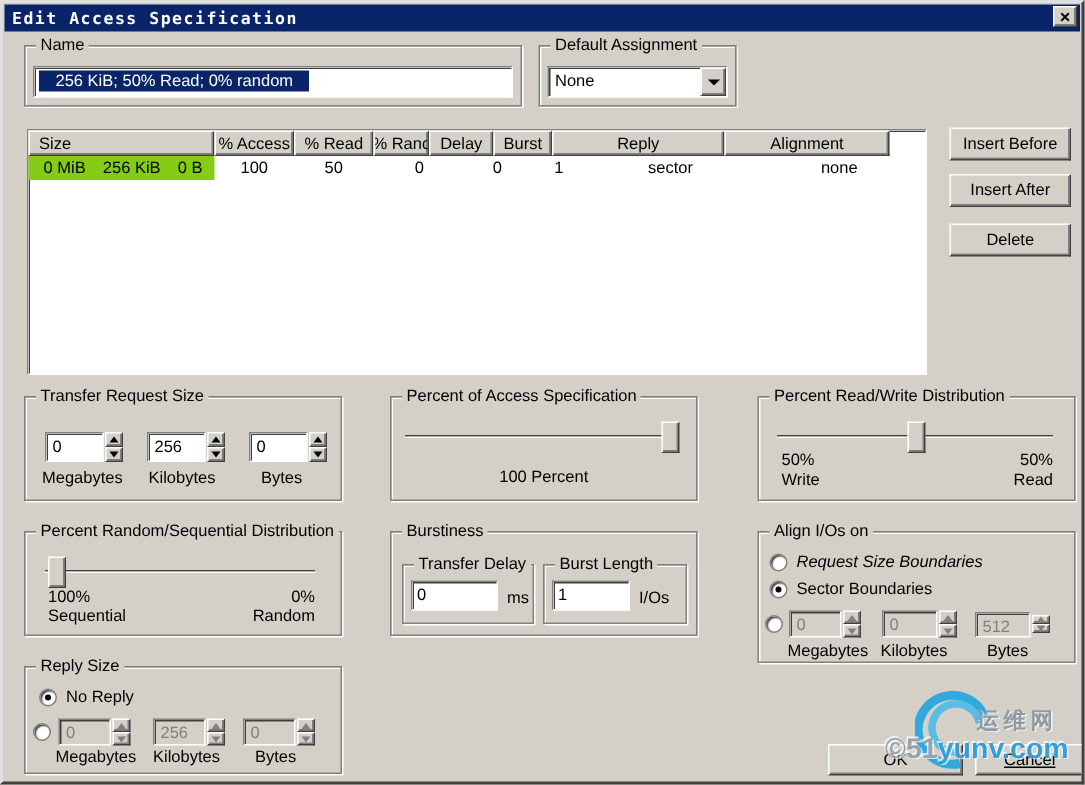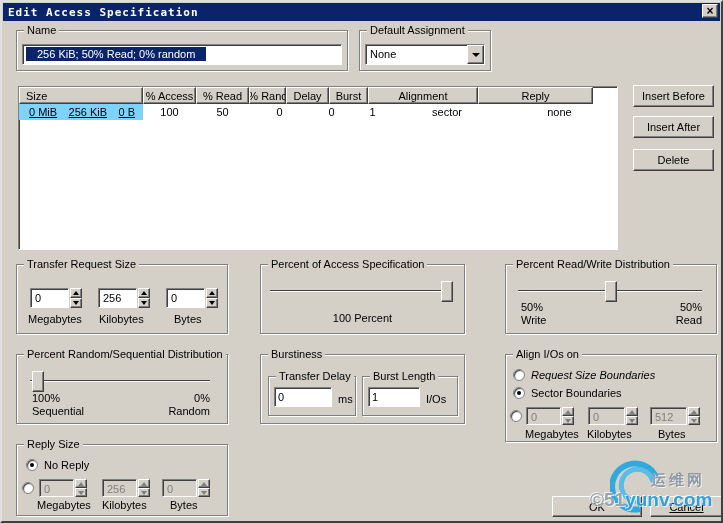--- a/index.html
+++ b/index.html
@@ -33,21 +33,21 @@
   .combo-btn{width:17px;display:flex;align-items:center;justify-content:center;}
   .arr-dn{width:0;height:0;border:4px solid transparent;border-top:4px solid #000;margin-top:4px;}
   
   .lv{background:#fff;}
   .lv-head{display:flex;height:17px;}
   .th{background:#D4D0C8;border:1px solid;border-color:#fff #404040 #404040 #fff;box-shadow:inset -1px -1px 0 #808080;
       display:flex;align-items:center;justify-content:center;overflow:hidden;white-space:nowrap;}
   .th.left{justify-content:flex-start;padding-left:6px;}
   .lv-row{display:flex;height:16px;}
   .td{display:flex;align-items:center;justify-content:center;white-space:nowrap;overflow:hidden;}
-  .td.size{background:#7dd3fc;justify-content:space-between;padding:0 8px 0 10px;text-decoration:underline;}
+  .td.size{background:#84cc16;justify-content:space-between;padding:0 8px 0 10px;}
   
   .spin{position:absolute;display:flex;height:20px;}
   .spin .sfield{flex:1;padding:3px 0 0 4px;background:#fff;border:1px solid;border-color:#808080 #fff #fff #808080;box-shadow:inset 1px 1px 0 #404040;white-space:nowrap;overflow:hidden;}
   .spin .sbtns{width:12px;display:flex;flex-direction:column;margin-left:1px;}
   .spin .sbtn{flex:1;background:#D4D0C8;border:1px solid;border-color:#fff #404040 #404040 #fff;box-shadow:inset -1px -1px 0 #808080;display:flex;align-items:center;justify-content:center;}
   .tri-up{width:0;height:0;border:3px solid transparent;border-bottom:4px solid #000;margin-top:-3px;}
   .tri-dn{width:0;height:0;border:3px solid transparent;border-top:4px solid #000;margin-bottom:-3px;}
   .spin.disabled .sfield{background:#D4D0C8;color:#808080;}
   .spin.disabled .tri-up{border-bottom-color:#808080;}
   .spin.disabled .tri-dn{border-top-color:#808080;}
@@ -97,22 +97,22 @@
   </div>
 
   <div class="abs sunken lv" style="left:16px;top:84px;width:600px;height:164px;">
     <div class="lv-head">
       <div class="th left" style="width:124px;">Size</div>
       <div class="th" style="width:53px;">% Access</div>
       <div class="th" style="width:53px;">% Read</div>
       <div class="th" style="width:37px;padding-left:16px;">% Random</div>
       <div class="th" style="width:43px;">Delay</div>
       <div class="th" style="width:39px;">Burst</div>
+      <div class="th" style="width:115px;">Reply</div>
       <div class="th" style="width:110px;">Alignment</div>
-      <div class="th" style="width:115px;">Reply</div>
     </div>
     <div class="lv-row">
       <div class="td size" style="width:124px;">
         <span>0 MiB</span>
         <span>256 KiB</span>
         <span>0 B</span>
       </div>
       <div class="td" style="width:53px;">100</div>
       <div class="td" style="width:53px;">50</div>
       <div class="td" style="width:61px;">0</div>
@@ -233,21 +233,21 @@
     <span class="sfield">0</span>
     <span class="sbtns">
         <span class="sbtn">
           <i class="tri-up"></i>
         </span>
         <span class="sbtn">
           <i class="tri-dn"></i>
         </span>
       </span>
   </div>
-  <div class="spin disabled" style="left:648px;top:405px;width:50px;height:18px;">
+  <div class="spin disabled" style="left:648px;top:405px;width:50px;height:18px;align-items:center;">
     <span class="sfield">512</span>
     <span class="sbtns">
         <span class="sbtn">
           <i class="tri-up"></i>
         </span>
         <span class="sbtn">
           <i class="tri-dn"></i>
         </span>
       </span>
   </div>

